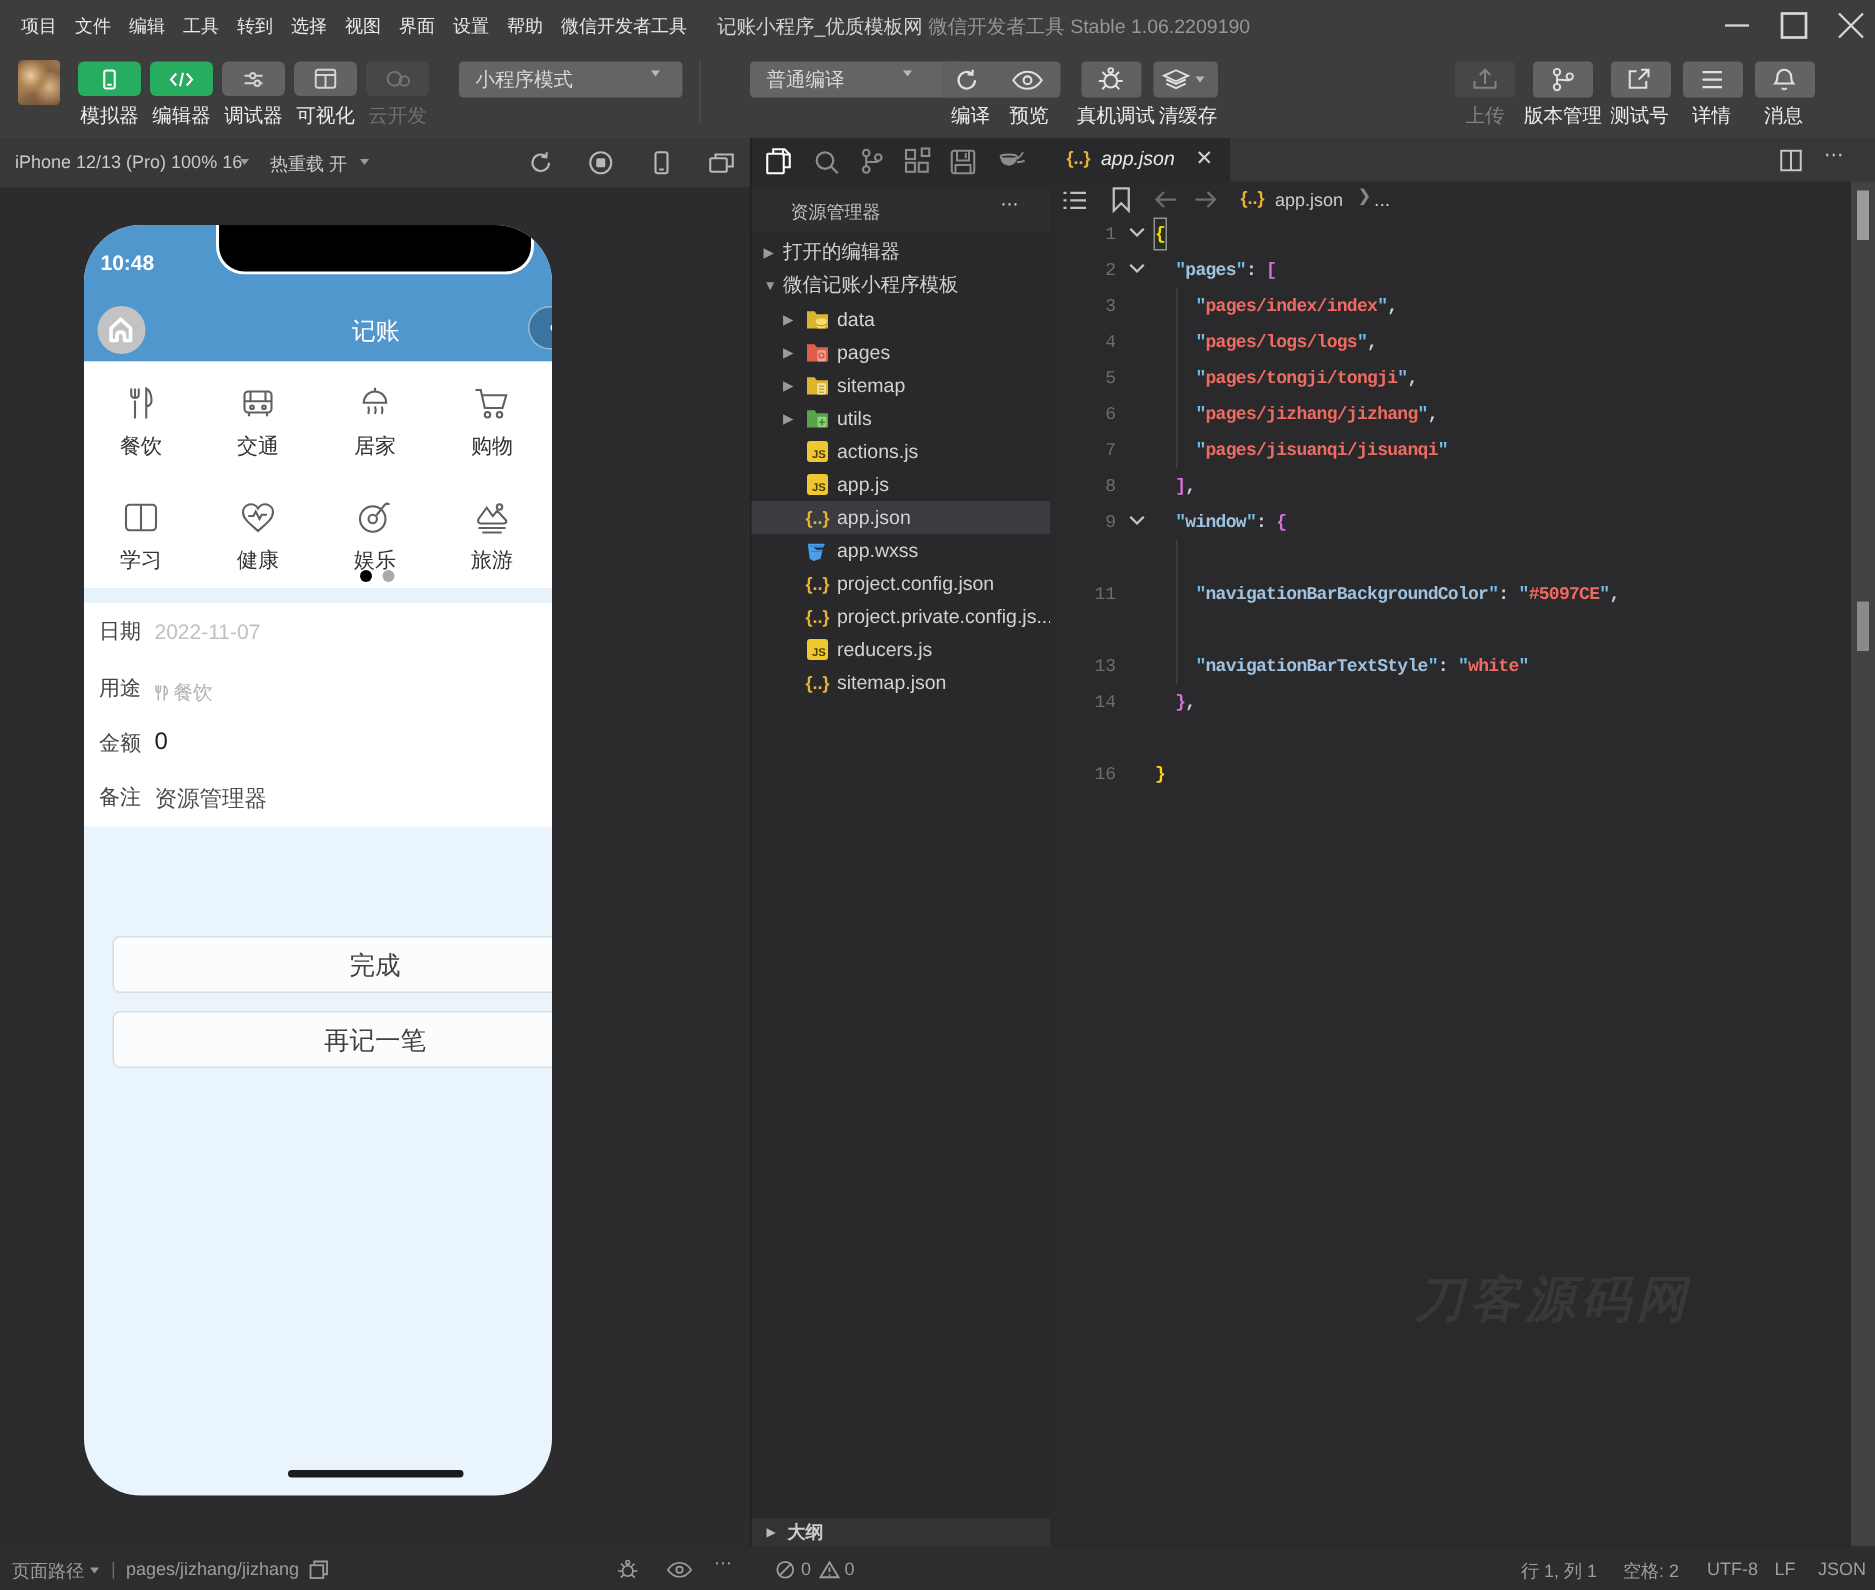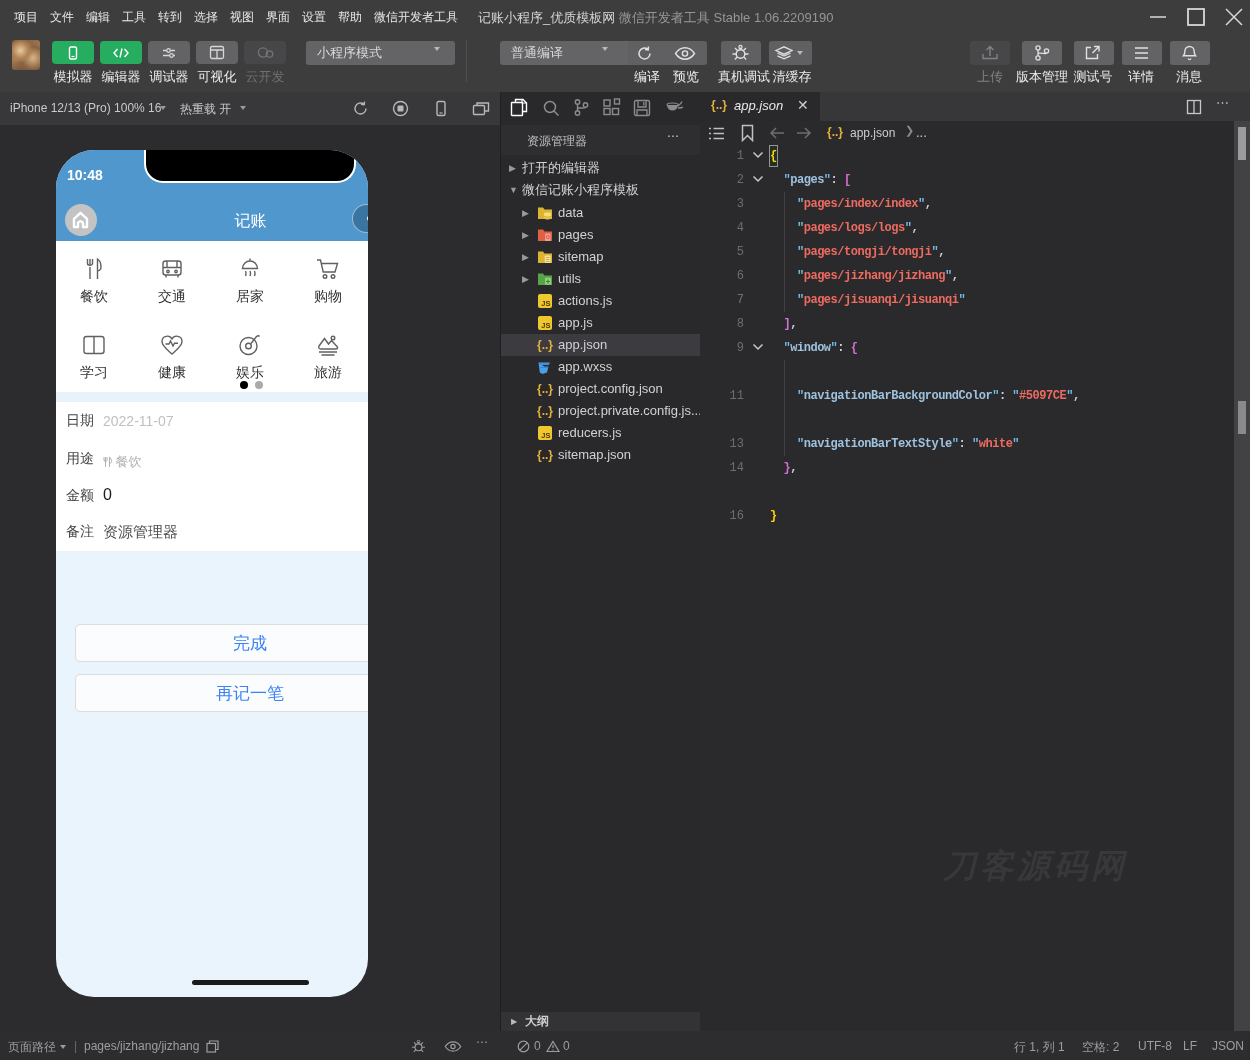--- a/index.html
+++ b/index.html
@@ -40,21 +40,21 @@
   #capsule { position:absolute; left:296px; top:54px; width:86px; height:29px; border-radius:15px; background:rgba(5,25,45,0.28); border:1px solid rgba(255,255,255,0.5); }
   #pwhite1 { position:absolute; left:0; top:91px; width:389px; height:151px; background:#fff; }
   .gcell { position:absolute; width:60px; text-align:center; }
   .gcell .glabel { font-size:14px; color:#333; margin-top:3px; }
   .gcell svg { stroke:#606060; fill:none; stroke-width:1.4; }
   #dots { position:absolute; left:0; top:225px; width:389px; text-align:center; }
   #strip1 { position:absolute; left:0; top:242px; width:389px; height:10px; background:#e7f2fa; }
   #pform { position:absolute; left:0; top:252px; width:389px; height:149px; background:#fff; }
   .frow { position:absolute; left:10px; font-size:14px; color:#444; }
   .fval { position:absolute; left:47px; }
-  .pbtn { position:absolute; left:19px; width:350px; height:38px; background:#fbfcfd; border:1px solid #dcdcdc; border-radius:5px; text-align:center; line-height:37px; font-size:17px; color:#3b82f6; }
+  .pbtn { position:absolute; left:19px; width:350px; height:38px; background:#fbfcfd; border:1px solid #dcdcdc; border-radius:5px; text-align:center; line-height:37px; font-size:17px; color:#404040; }
   #homebar { position:absolute; left:136px; top:830px; width:117px; height:5px; border-radius:3px; background:#1b1b1b; }
 
   
   #explorer { position:absolute; left:500px; top:92px; width:200px; height:939px; background:#29292b; border-left:1px solid #1f1f1f; }
   #acticons { position:absolute; left:0; top:0; width:200px; height:30px; }
   #exhead { position:absolute; left:0; top:33px; width:200px; height:30px; background:#2e2e30; color:#c0c0c0; font-size:12px; }
   .trow { position:absolute; left:0; width:200px; height:22px; color:#d2d2d2; font-size:13px; line-height:22px; }
   .trow .arr { position:absolute; left:8px; top:0; width:10px; color:#9a9a9a; font-size:9px; }
   .trow .arr2 { position:absolute; left:21px; top:0; width:10px; color:#9a9a9a; font-size:9px; }
   .trow .ficon { position:absolute; left:36px; top:3px; width:16px; height:16px; }

